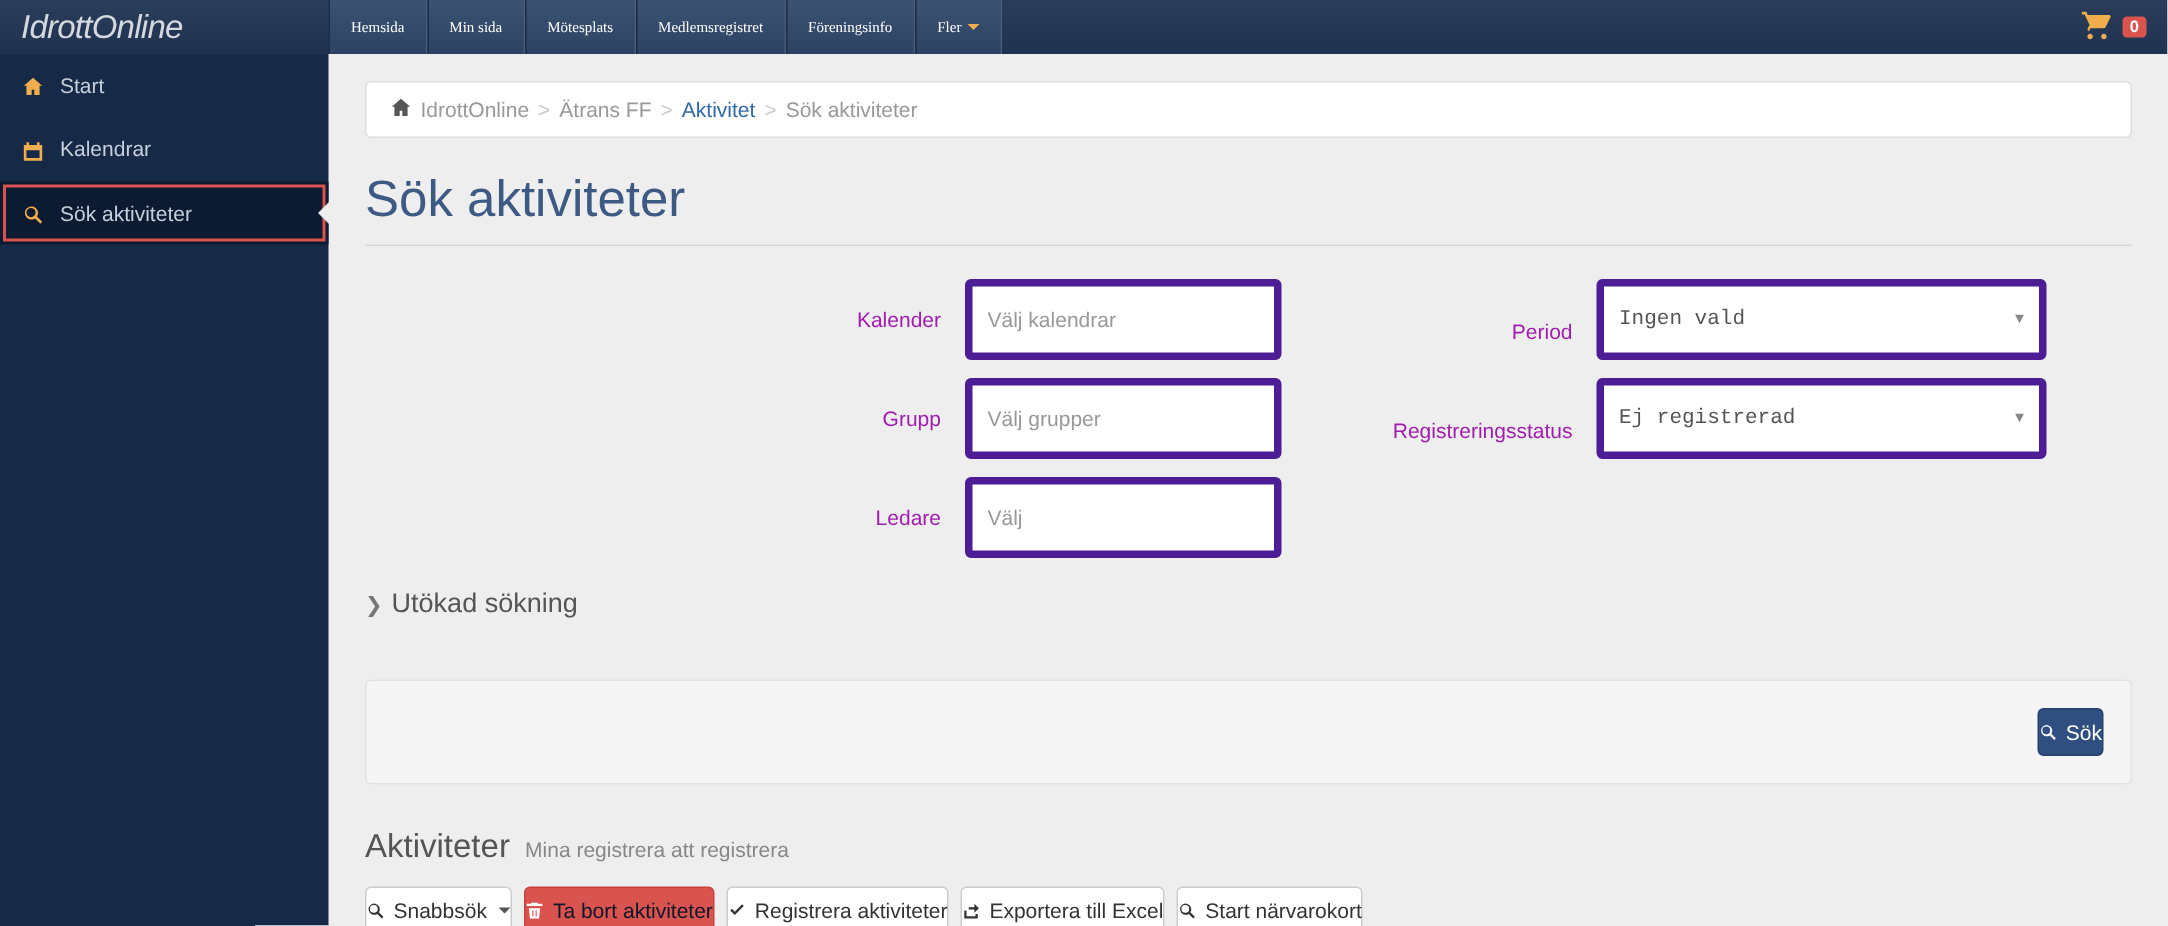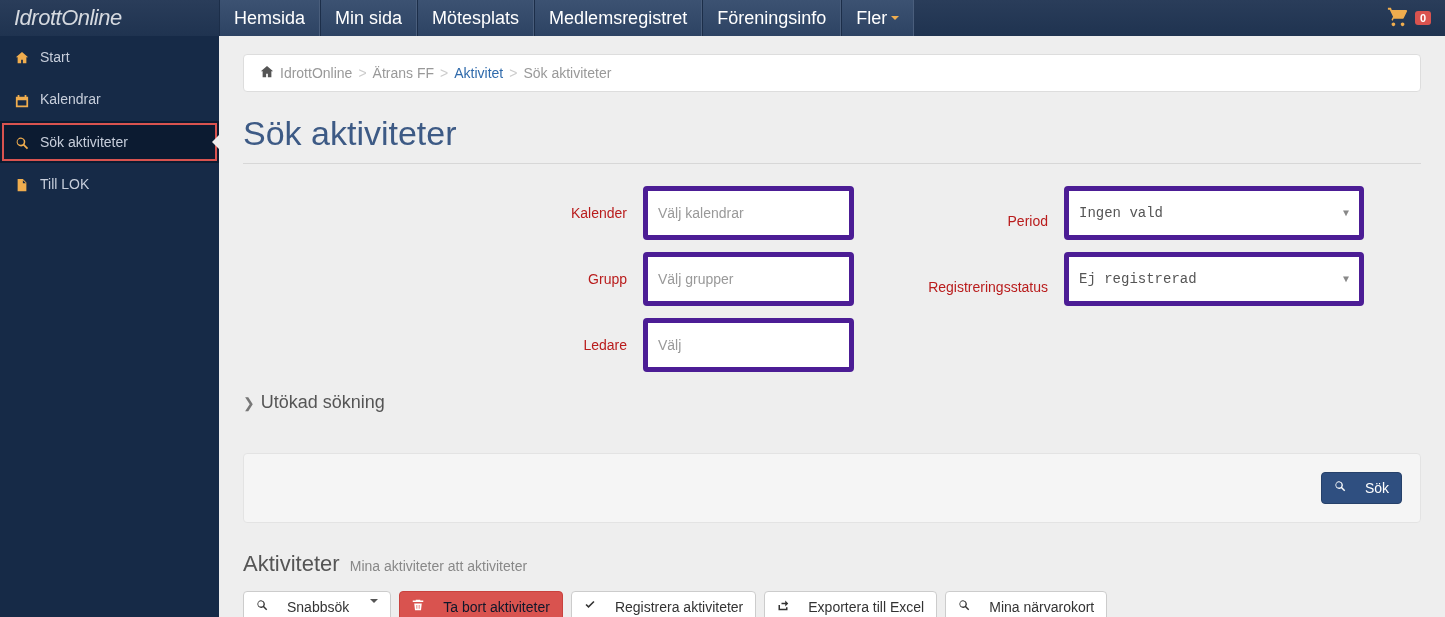--- a/index.html
+++ b/index.html
@@ -1,21 +1,21 @@
 <!DOCTYPE html>
 <html><head>
 <meta charset="utf-8">
 <style>
 * { margin: 0; padding: 0; box-sizing: border-box; }
 body { font-family: "Helvetica Neue", Helvetica, Arial, sans-serif; font-size: 14px; background: #eeeeee; color: #333; width: 1445px; height: 617px; overflow: hidden; }
 
 .topbar { height: 36px; background: linear-gradient(to bottom, #2a3d5a 0%, #1f3350 100%); display: flex; align-items: stretch; position: relative; }
 .logo { color: #d5d9df; font-size: 22px; font-style: italic; font-weight: 500; padding: 0 14px; display: flex; align-items: center; width: 219px; letter-spacing: -0.5px; }
 .topnav { display: flex; }
-.topnav-item { color: #fff; padding: 0 14px; display: flex; align-items: center; font-size: 18px; cursor: pointer; background: linear-gradient(to bottom, #3c5272 0%, #2d4363 100%); border-left: 1px solid #1c2e49; border-right: 1px solid #4a5e7c; }
+.topnav-item { color: #fff; padding: 0 14px; display: flex; align-items: center; font-size: 10px; cursor: pointer; background: linear-gradient(to bottom, #3c5272 0%, #2d4363 100%); border-left: 1px solid #1c2e49; border-right: 1px solid #4a5e7c; font-family: Liberation Serif, serif; }
 .caret-down { display:inline-block; margin-left:4px; width:0;height:0;border-left:4px solid transparent;border-right:4px solid transparent;border-top:4px solid #f0ad4e; }
 .cart-area { margin-left: auto; display:flex; align-items:center; padding-right:14px; gap:6px; }
 .cart-icon svg { width:22px; height:22px; }
 .cart-badge { background:#d9534f; color:#fff; font-size:11px; padding:1px 5px; border-radius:3px; font-weight:bold; }
 
 .layout { display:flex; height: calc(100% - 36px); }
 .sidebar { width: 219px; background: #162a47; color:#c7cedb; flex-shrink:0; }
 .side-item { display:flex; align-items:flex-start; gap:10px; padding: 13px 14px; cursor:pointer; font-size:14px; }
 .side-item.active { background:#0c1b31; position:relative; }
 .side-item.active.highlighted { outline:2px solid #d9534f; outline-offset:-4px; }
@@ -27,35 +27,35 @@
 .content { padding: 18px 24px; }
 .breadcrumb { background:#fff; border:1px solid #ddd; border-radius:4px; padding:10px 16px; font-size:14px; color:#999; display:flex; align-items:center; gap:6px; }
 .breadcrumb a { color:#2f6aab; text-decoration:none; }
 .bc-sep { color:#ccc; }
 .bc-home svg { width:14px;height:14px; vertical-align:-1px; fill:#555;}
 
 h1.page-title { font-size:34px; color:#3d5a85; font-weight:500; margin:22px 0 10px; }
 .hr { border:none; border-top:1px solid #d7d7d7; margin-bottom:22px; }
 
 .form-row { display:flex; align-items:center; margin-bottom:12px; }
-.form-row label { width:400px; text-align:right; padding-right:16px; color:#b91c1c; }
+.form-row label { width:400px; text-align:right; padding-right:16px; color:#a21caf; }
 .two-col { display:flex; gap:40px; }
 .col { flex:1; }
 .col.right .form-row label { width:170px;margin-top:16px; }
 .text-input, .select-input { flex:1; max-width:510px; height:36px; border:5px solid #4c1d95; border-radius:4px; padding:22px 10px; font-size:14px; color:#555; background:#fff; }
 .text-input::placeholder { color:#999; }
 .select-input { position:relative; display:flex; align-items:center; justify-content:space-between; cursor:pointer; }
 .select-caret { color:#888; font-size:10px; }
 .col.right .select-input { max-width:300px;font-family:Liberation Mono, monospace; }
 
 .expand-link { display:flex; align-items:center; gap:6px; font-size:18px; color:#555; cursor:pointer; margin-top:8px; }
 .chev { font-size:14px; color:#777; }
 
 .search-bar-block { background:#f5f5f5; border:1px solid #e3e3e3; border-radius:4px; padding:18px; margin-top:40px; display:flex; justify-content:flex-end; }
-.btn { display:inline-flex; gap:19px; padding:7px 12px; border-radius:4px; border:1px solid #ccc; background:#fff; font-size:14px; cursor:pointer; color:#333; }
+.btn { display:inline-flex; align-items:center; gap:6px; padding:7px 0; border-radius:4px; border:1px solid #ccc; background:#fff; font-size:14px; cursor:pointer; color:#333; }
 .btn-primary { background:#2f4f80; border-color:#26416a; color:#fff; }
 .btn-danger { background:#d9534f; border-color:#c9423e; color:#0f172a; }
 .btn svg { width:12px; height:12px; }
 .btn-primary svg, .btn-danger svg { fill:#fff; }
 .btn .caret-sm { display:inline-block; width:0;height:0;border-left:4px solid transparent;border-right:4px solid transparent;border-top:4px solid #555; margin-left:2px;}
 
 .section-title { font-size:22px; color:#555; margin-top:28px; margin-bottom:14px; }
 .section-title .sub { font-size:14px; color:#888; font-weight:normal; margin-left:4px;}
 .toolbar-row { display:flex; gap:8px; }
 
@@ -97,26 +97,20 @@
       <span class="side-icon"><svg viewBox="0 0 16 16">
             <path d="M3 1v2H1v12h14V3h-2V1h-2v2H5V1H3zm0 6h10v6H3V7z"></path>
           </svg></span>
       <span>Kalendrar</span>
     </div>
     <div class="side-item active highlighted">
       <span class="side-icon"><svg viewBox="0 0 16 16">
             <path d="M11 9.6A5 5 0 1 0 9.6 11l4 4 1.4-1.4-4-4zM6.5 10a3.5 3.5 0 1 1 0-7 3.5 3.5 0 0 1 0 7z"></path>
           </svg></span>
       <span>Sök aktiviteter</span>
-    </div>
-    <div class="side-item">
-      <span class="side-icon"><svg viewBox="0 0 16 16">
-            <path d="M3 1v14h10V5l-4-4H3zm6 1.5L12.5 6H9V2.5z"></path>
-          </svg></span>
-      <span>Till LOK</span>
     </div>
   </div>
 
   <div class="main">
     <div class="content">
       <div class="breadcrumb">
         <span class="bc-home"><svg viewBox="0 0 16 16">
               <path d="M8 1L1 7h2v7h4V10h2v4h4V7h2z"></path>
             </svg></span>
         <span>IdrottOnline</span>
@@ -173,21 +167,21 @@
         <button class="btn btn-primary">
           <svg viewBox="0 0 16 16">
               <path d="M11 9.6A5 5 0 1 0 9.6 11l4 4 1.4-1.4-4-4zM6.5 10a3.5 3.5 0 1 1 0-7 3.5 3.5 0 0 1 0 7z"></path>
             </svg>
           <span>Sök</span>
         </button>
       </div>
 
       <div class="section-title">
         <span>Aktiviteter</span>
-        <span class="sub">Mina aktiviteter att aktiviteter</span>
+        <span class="sub">Mina registrera att registrera</span>
       </div>
 
       <div class="toolbar-row">
         <button class="btn">
           <svg viewBox="0 0 16 16">
               <path d="M11 9.6A5 5 0 1 0 9.6 11l4 4 1.4-1.4-4-4zM6.5 10a3.5 3.5 0 1 1 0-7 3.5 3.5 0 0 1 0 7z"></path>
             </svg>
           <span>Snabbsök</span>
           <span class="caret-sm"></span>
         </button>
@@ -206,19 +200,19 @@
         <button class="btn">
           <svg viewBox="0 0 16 16">
               <path d="M11 2l4 4-4 4V7H6V5h5V2zM2 8h2v5h8v-2h2v4H2V8z"></path>
             </svg>
           <span>Exportera till Excel</span>
         </button>
         <button class="btn">
           <svg viewBox="0 0 16 16">
               <path d="M11 9.6A5 5 0 1 0 9.6 11l4 4 1.4-1.4-4-4zM6.5 10a3.5 3.5 0 1 1 0-7 3.5 3.5 0 0 1 0 7z"></path>
             </svg>
-          <span>Mina närvarokort</span>
+          <span>Start närvarokort</span>
         </button>
       </div>
 
     </div>
   </div>
 </div>
 
 </body></html>

